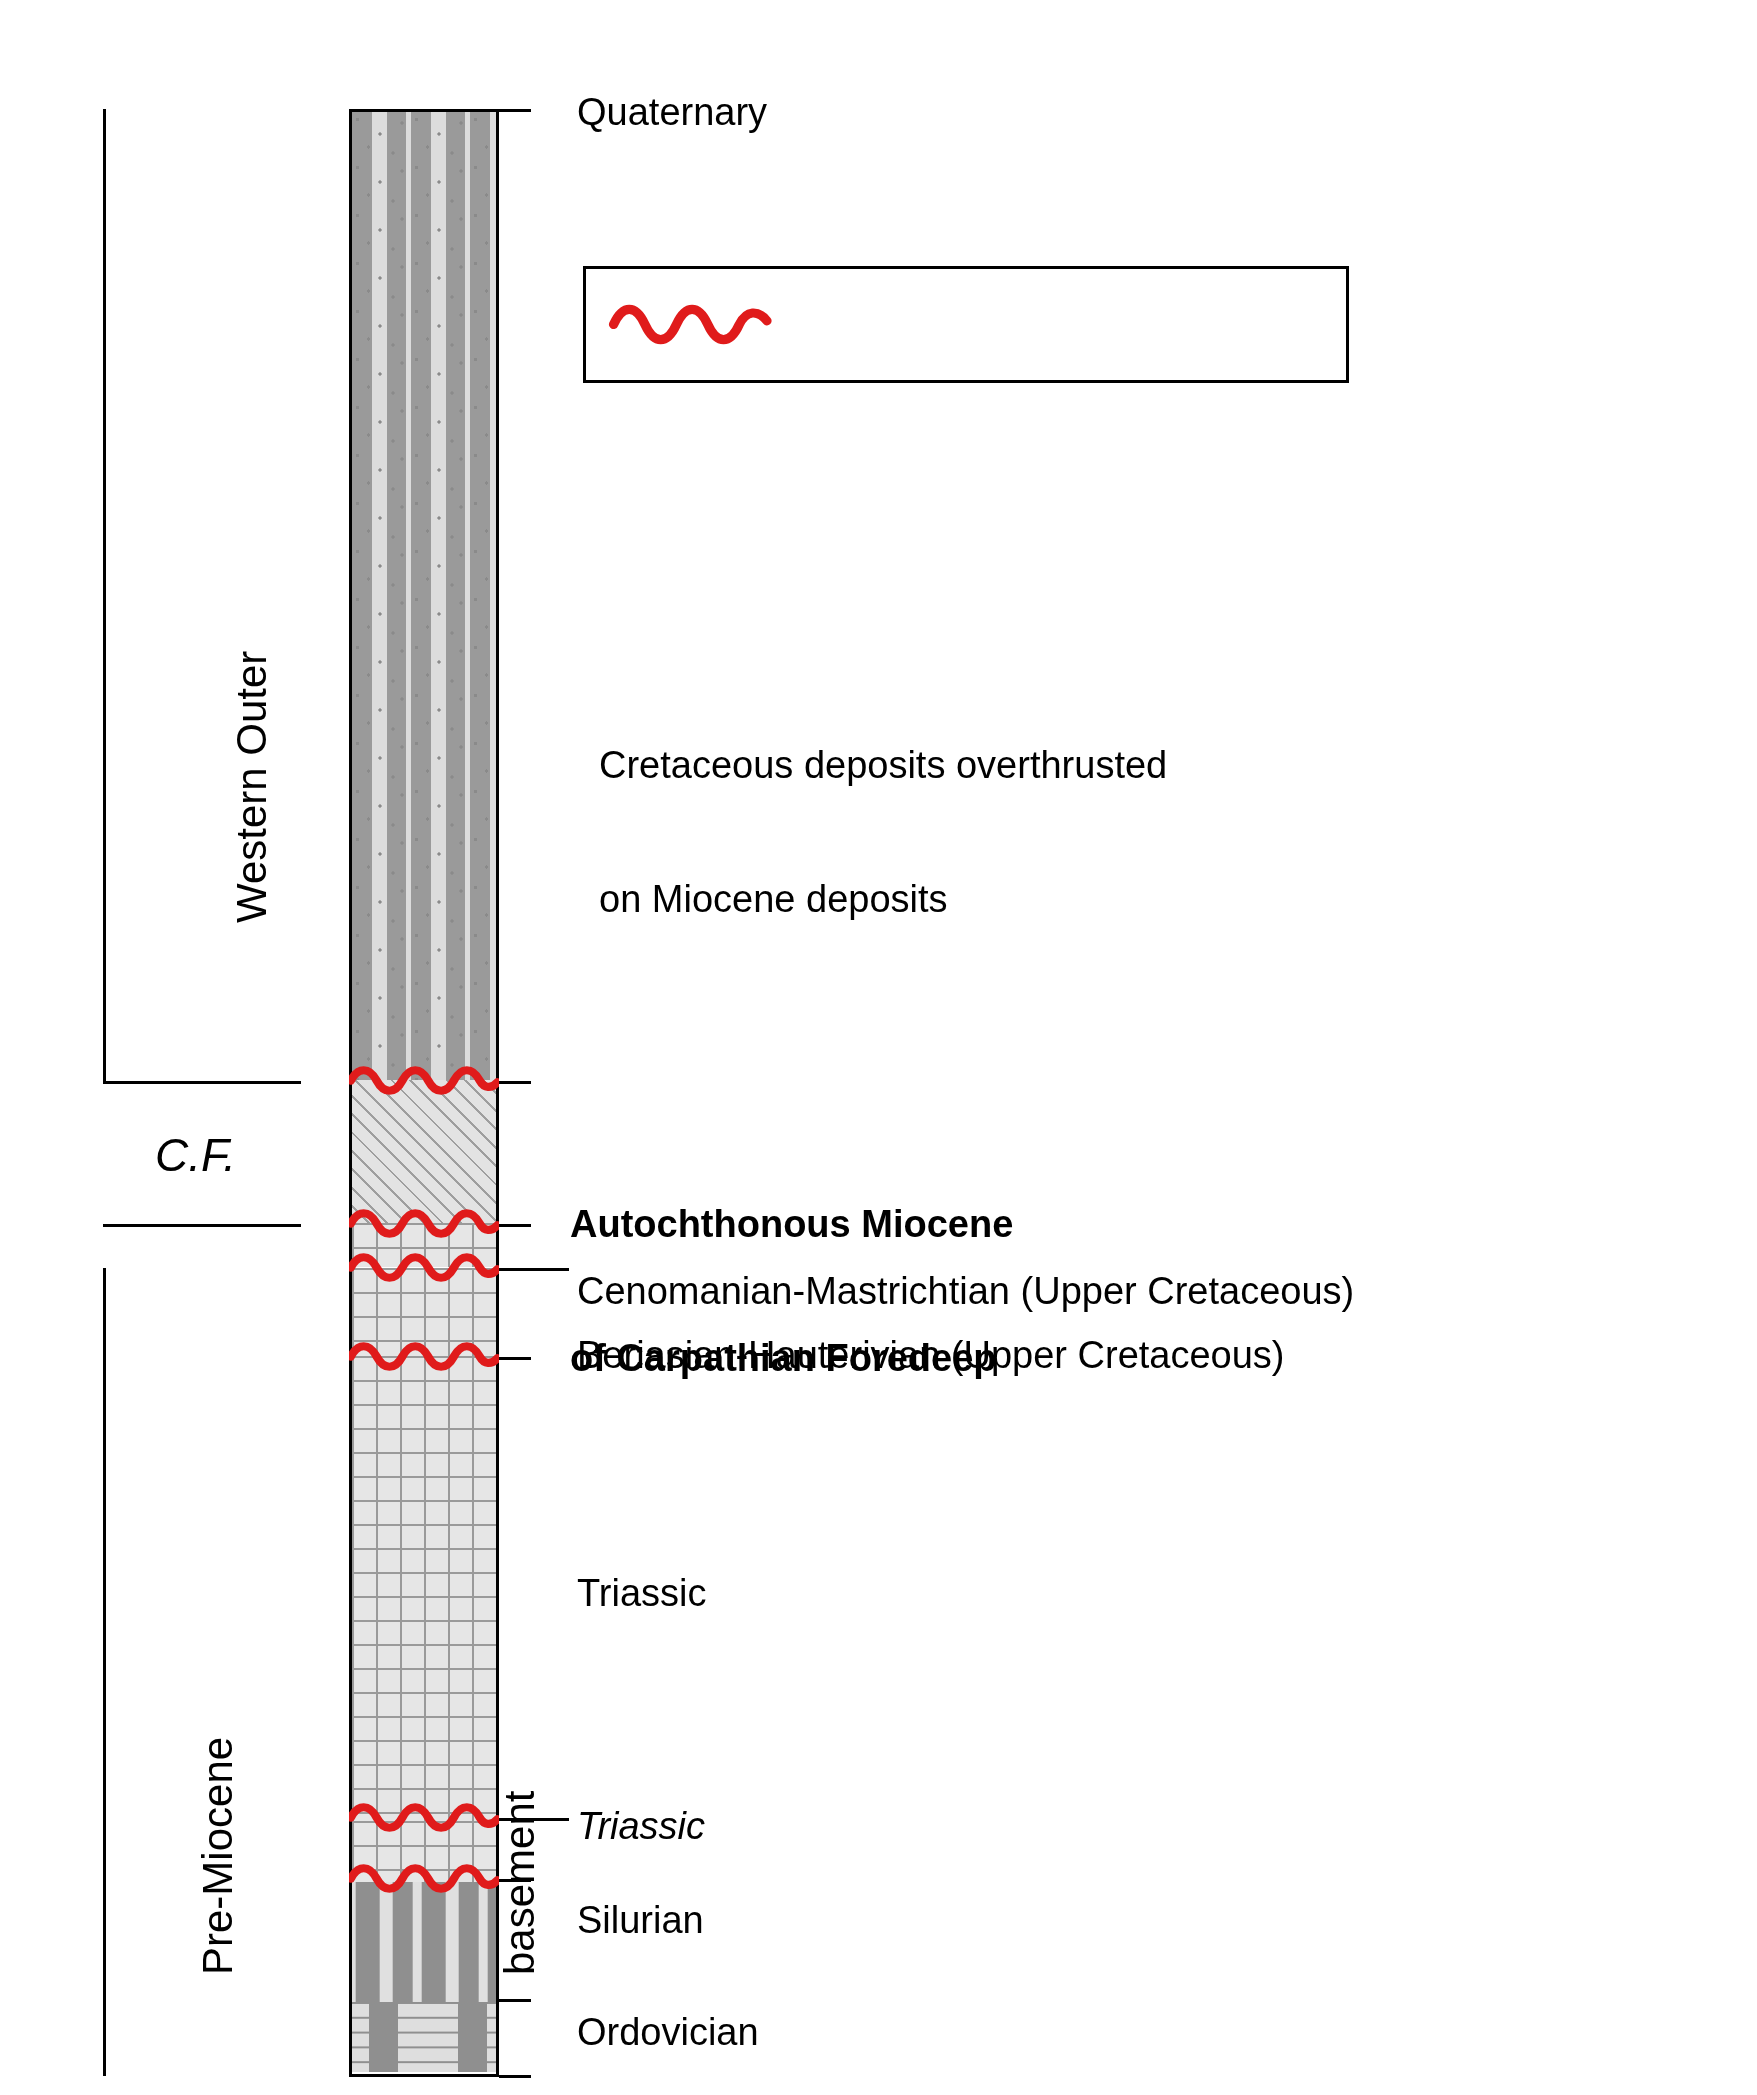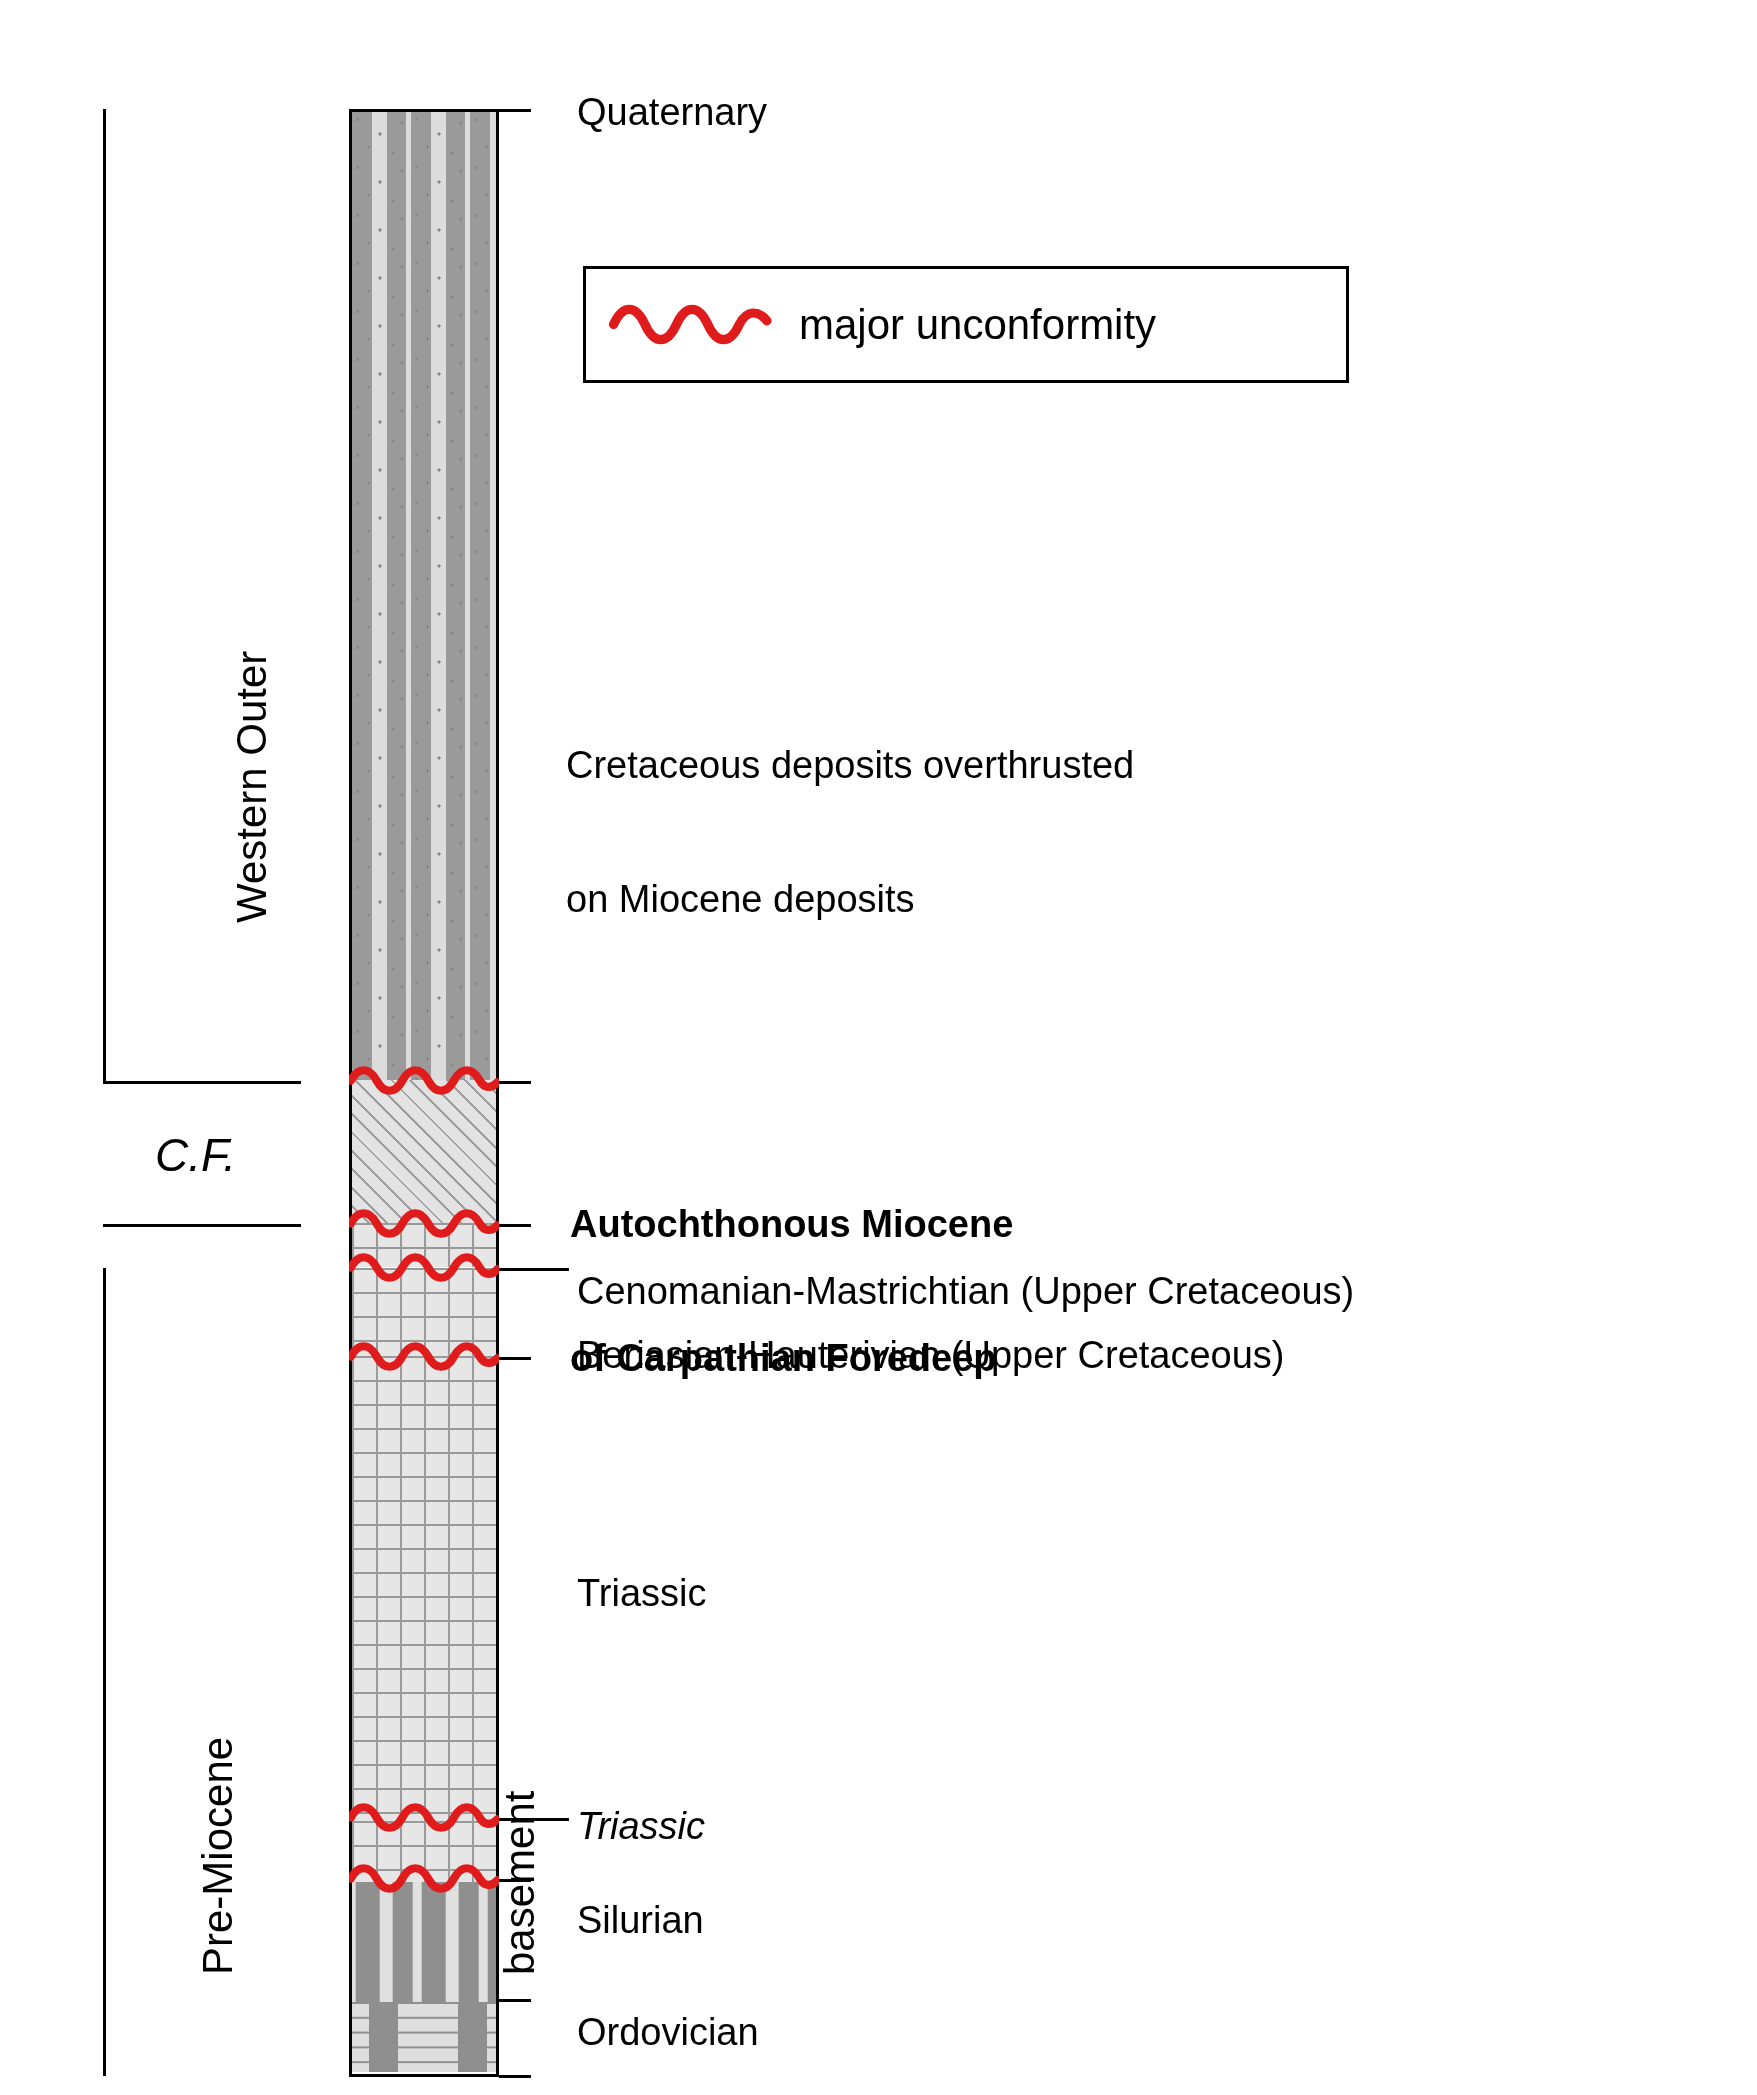--- a/index.html
+++ b/index.html
@@ -269,21 +269,21 @@
   <div class="leader" style="left:499px; top:1224px; width:32px;"></div>
   <div class="leader" style="left:499px; top:1268px; width:70px;"></div>
   <div class="leader" style="left:499px; top:1357px; width:32px;"></div>
   <div class="leader" style="left:499px; top:1818px; width:70px;"></div>
   <div class="leader" style="left:499px; top:1879px; width:32px;"></div>
   <div class="leader" style="left:499px; top:1999px; width:32px;"></div>
   <div class="leader" style="left:499px; top:2075px; width:32px;"></div>
 
   <div class="label" style="left:577px; top:90px;">Quaternary</div>
 
-  <div class="label" style="left:566px; top:653px;">
+  <div class="label" style="left:599px; top:653px;">
     <div>Cretaceous deposits overthrusted</div>
     <div>on Miocene deposits</div>
   </div>
 
   <div class="label" style="left:570px; top:1112px;font-weight:bold;">
     <div>Autochthonous Miocene</div>
     <div>of Carpathian Foredeep</div>
   </div>
 
   <div class="label" style="left:577px; top:1269px;">Cenomanian-Mastrichtian (Upper Cretaceous)</div>
@@ -297,17 +297,16 @@
   <div class="label" style="left:577px; top:1898px;">Silurian</div>
 
   <div class="label" style="left:577px; top:2010px;">Ordovician</div>
 
   <div class="legend">
     <div class="legend-swatch">
       <svg viewBox="0 0 185 60" preserveAspectRatio="none">
         <path d="M6,30 C16,8 30,8 40,30 C50,52 64,52 74,30 C84,8 98,8 108,30 C118,52 132,52 142,30 C150,14 162,14 172,26" fill="none" stroke="#e01b1b" stroke-width="10" stroke-linecap="round"></path>
       </svg>
     </div>
-    <div class="legend-text">major unconformity</div>
   </div>
 
 </div>
 
 
 </body></html>

